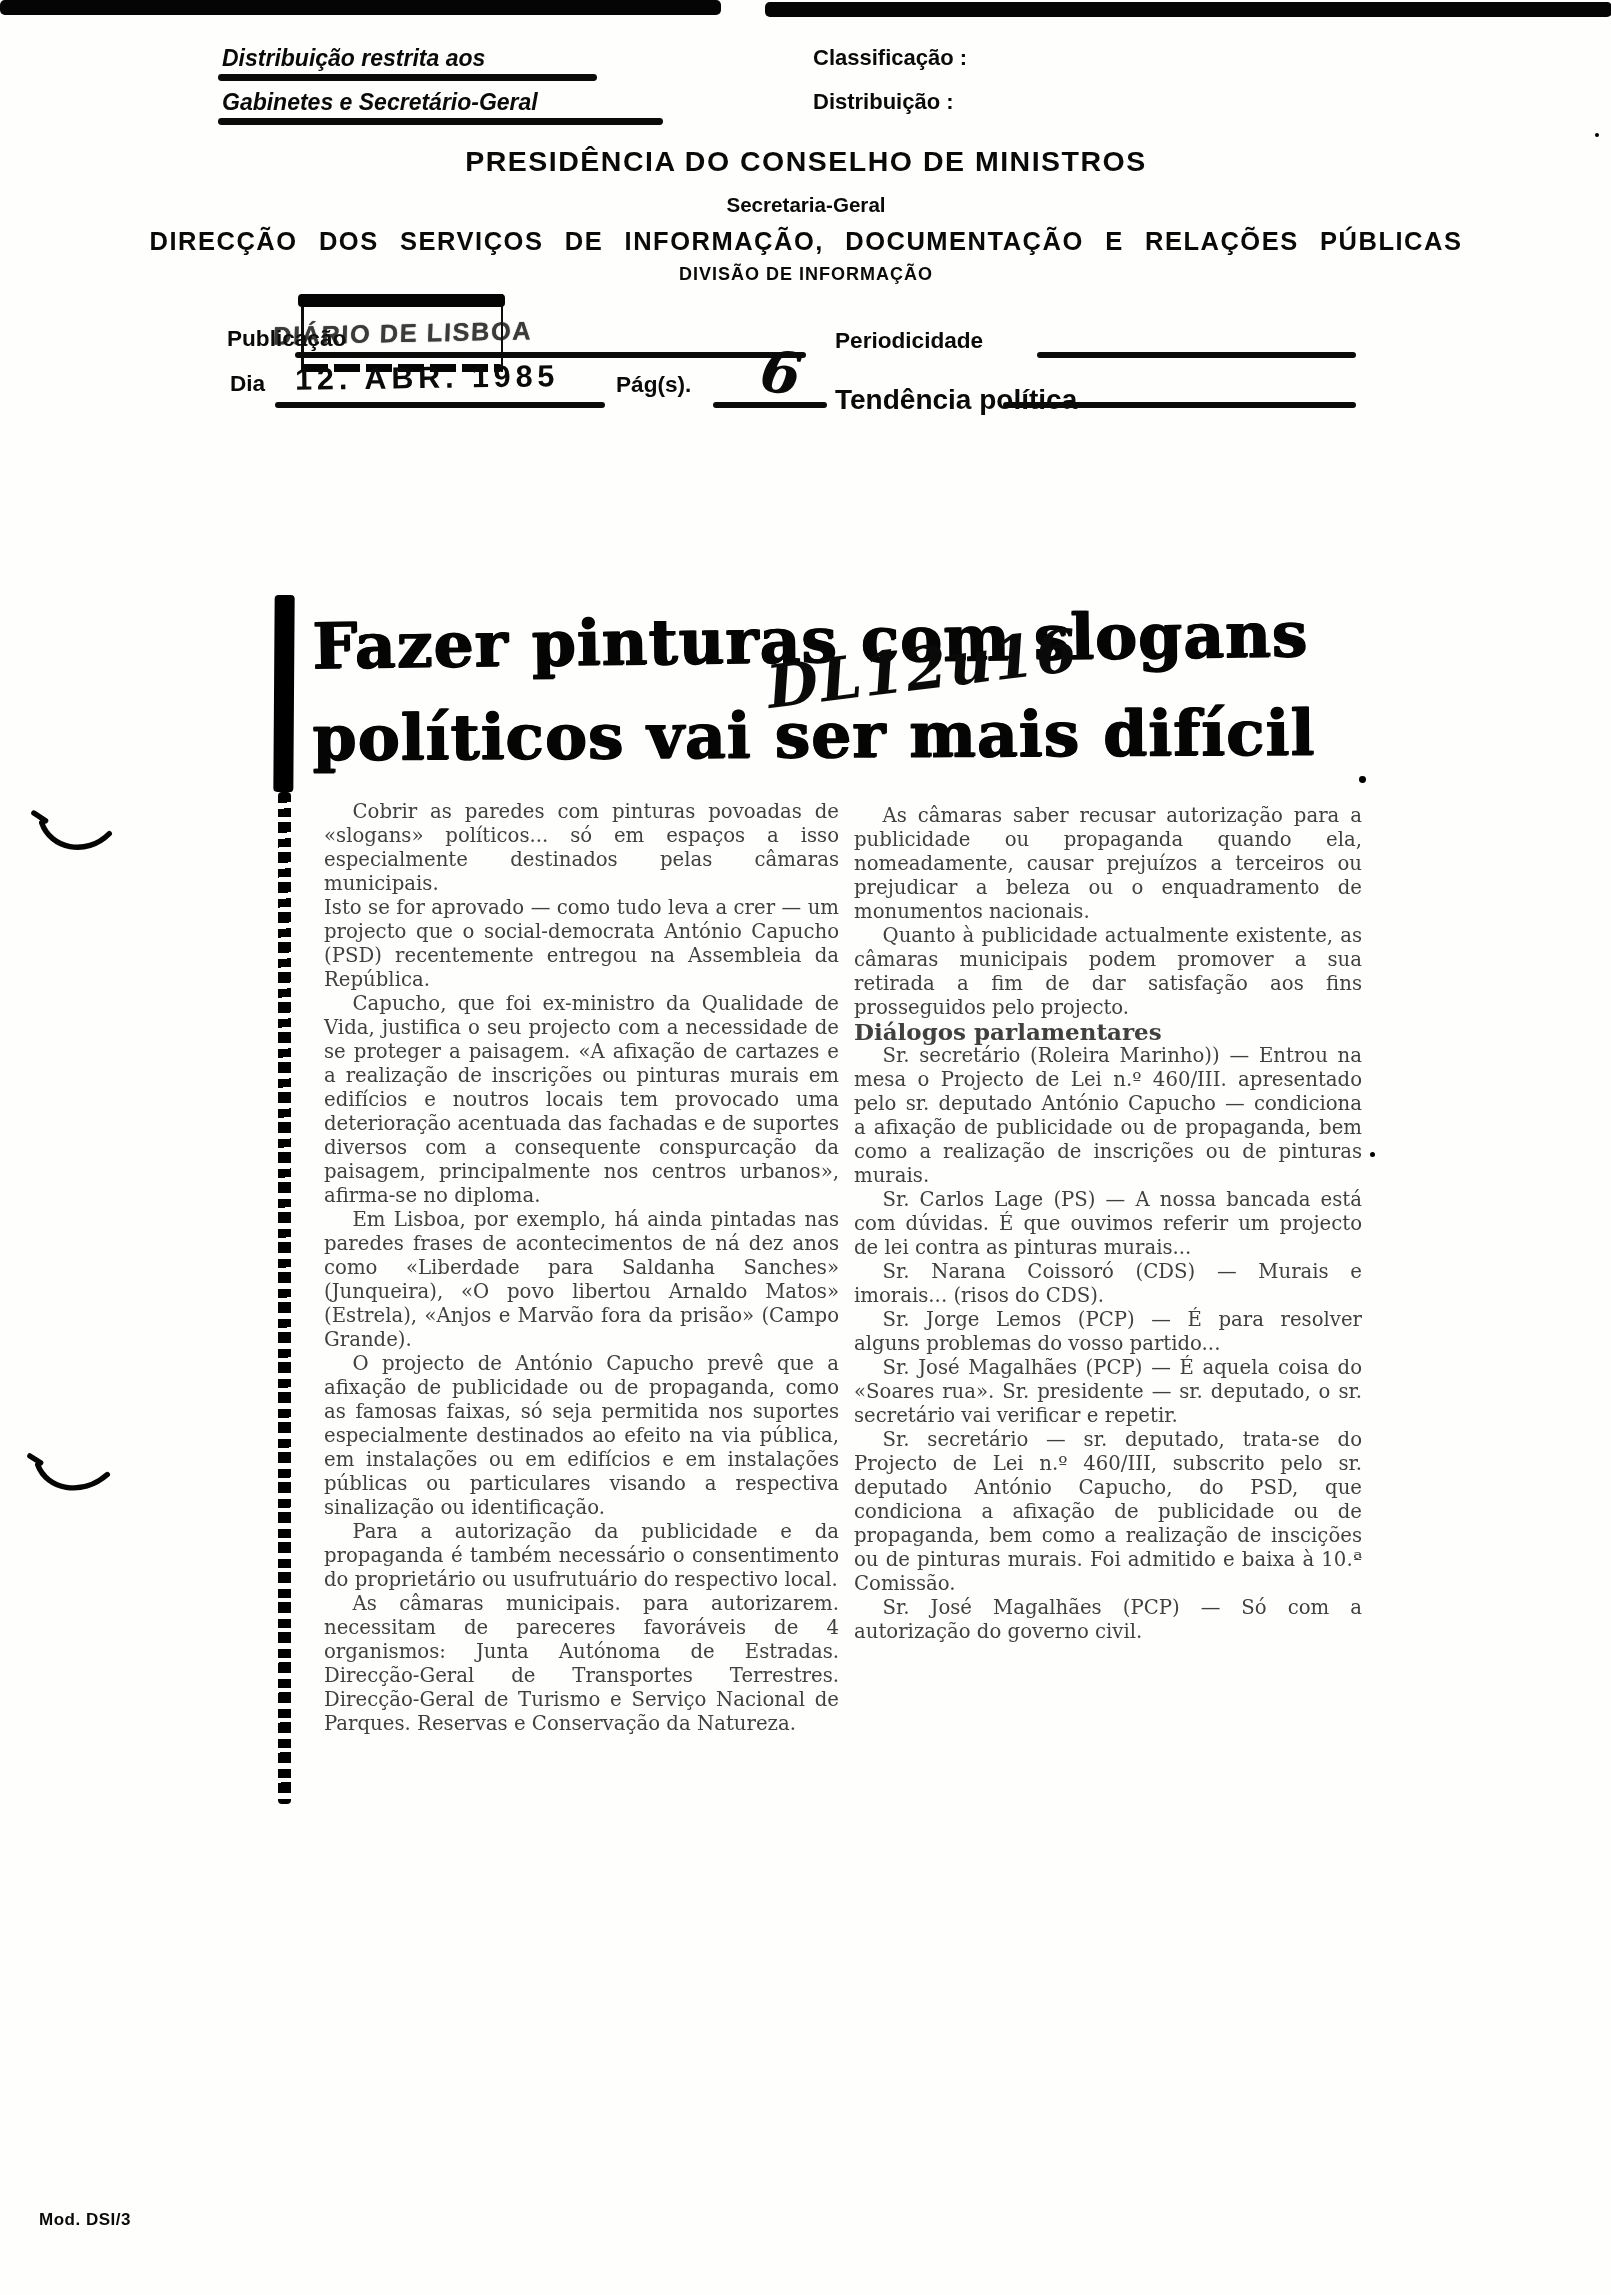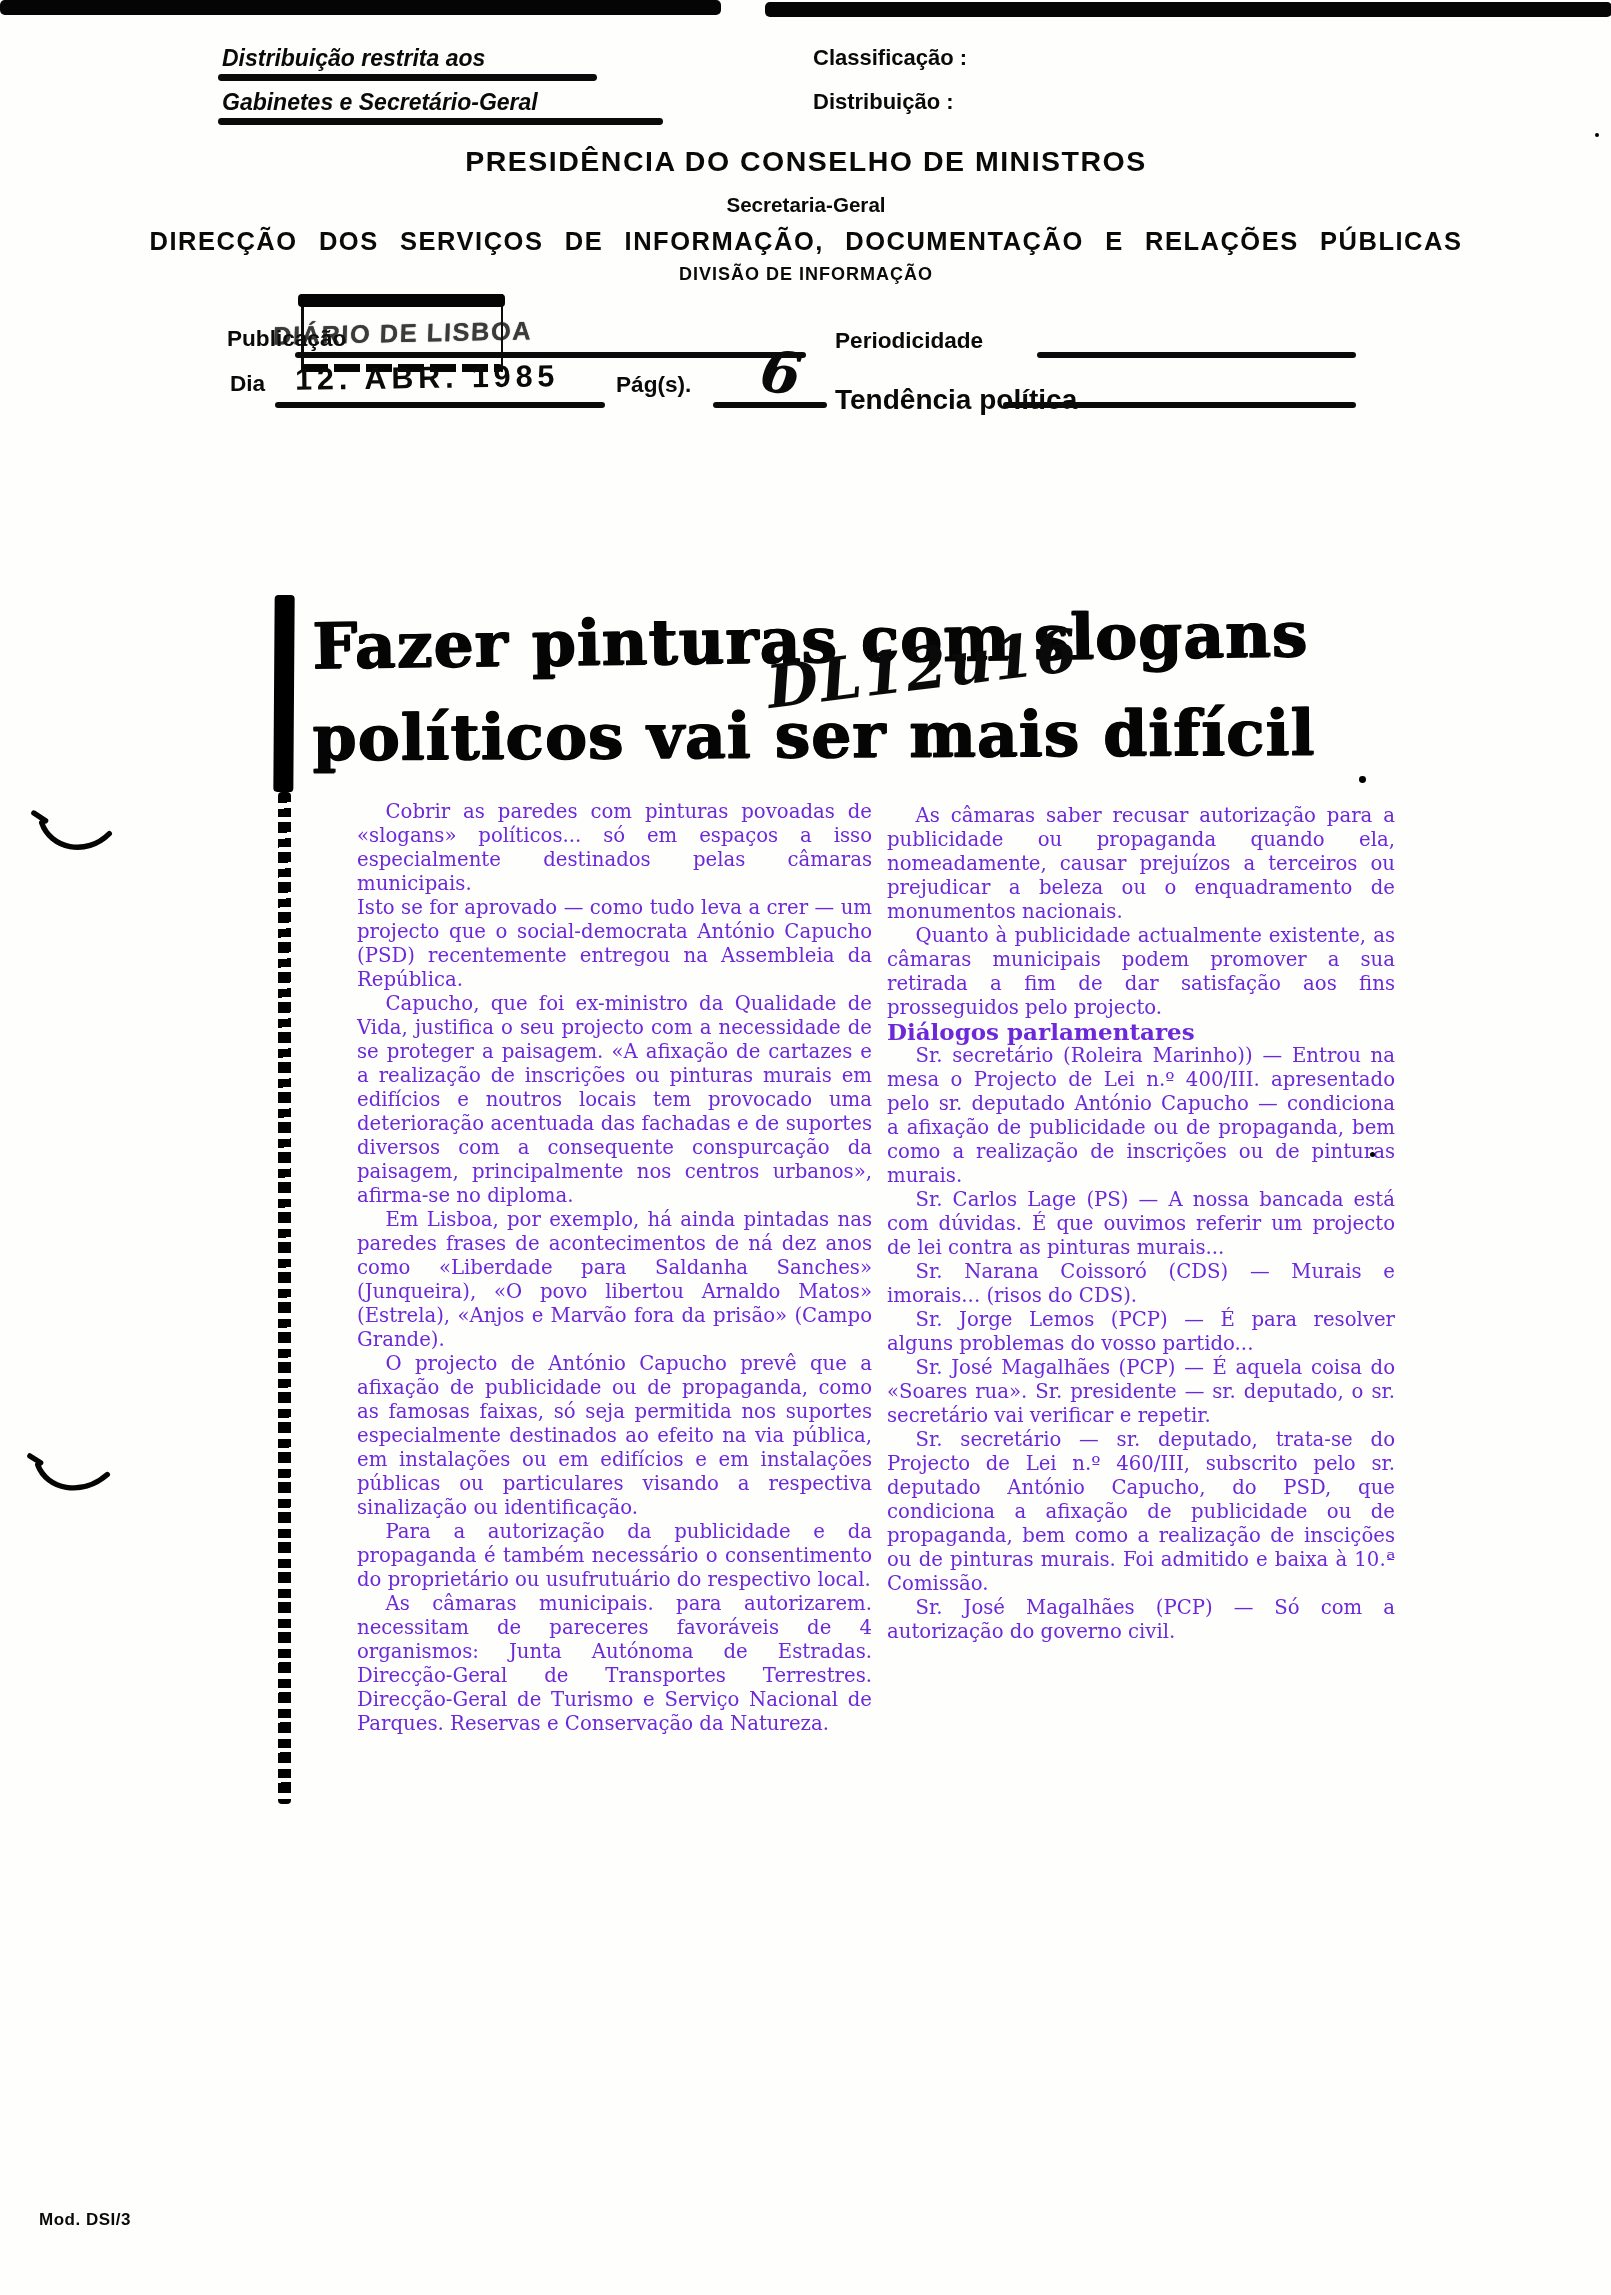--- a/index.html
+++ b/index.html
@@ -35,21 +35,21 @@
   .datestamp{position:absolute;font-weight:bold;font-size:30.5px;letter-spacing:4.9px;transform:rotate(-0.8deg);white-space:nowrap;}
   .handwrite{position:absolute;font-family:"DejaVu Serif",serif;font-style:italic;white-space:nowrap;}
   
   .headline{
     position:absolute;left:312px;font-family:"DejaVu Serif",serif;font-weight:bold;
     font-size:63px;letter-spacing:1px;white-space:nowrap;color:#050505;
     text-shadow:1.5px 0 0 #050505,0 1px 0 #050505;
   }
   .col{
     position:absolute;width:515px;font-family:"DejaVu Serif",serif;font-size:19.7px;
-    line-height:24px;text-align:justify;color:#6d28d9;margin-left:33px;
+    line-height:24px;text-align:justify;color:#404040;
   }
   .col p{margin:0;text-indent:28.5px;}
   .col p.flush{text-indent:0;}
   .subhead{
     font-family:"DejaVu Serif",serif;font-weight:bold;font-size:23px;
     margin:10.8px 0 5.9px 0;text-indent:0 !important;
   }
   .footer{position:absolute;left:39px;top:2210px;font-weight:bold;font-size:17px;letter-spacing:0.5px;}
 </style>
 </head>
@@ -104,21 +104,21 @@
     <p>Em Lisboa, por exemplo, há ainda pintadas nas paredes frases de acontecimentos de ná dez anos como «Liberdade para Saldanha Sanches» (Junqueira), «O povo libertou Arnaldo Matos» (Estrela), «Anjos e Marvão fora da prisão» (Campo Grande).</p>
     <p>O projecto de António Capucho prevê que a afixação de publicidade ou de propaganda, como as famosas faixas, só seja permitida nos suportes especialmente destinados ao efeito na via pública, em instalações ou em edifícios e em instalações públicas ou particulares visando a respectiva sinalização ou identificação.</p>
     <p>Para a autorização da publicidade e da propaganda é também necessário o consentimento do proprietário ou usufrutuário do respectivo local.</p>
     <p>As câmaras municipais. para autorizarem. necessitam de pareceres favoráveis de 4 organismos: Junta Autónoma de Estradas. Direcção-Geral de Transportes Terrestres. Direcção-Geral de Turismo e Serviço Nacional de Parques. Reservas e Conservação da Natureza.</p>
   </div>
 
   <div class="col" style="left:854px;top:804px;width:508px;">
     <p>As câmaras saber recusar autorização para a publicidade ou propaganda quando ela, nomeadamente, causar prejuízos a terceiros ou prejudicar a beleza ou o enquadramento de monumentos nacionais.</p>
     <p>Quanto à publicidade actualmente existente, as câmaras municipais podem promover a sua retirada a fim de dar satisfação aos fins prosseguidos pelo projecto.</p>
     <p class="subhead">Diálogos parlamentares</p>
-    <p>Sr. secretário (Roleira Marinho)) — Entrou na mesa o Projecto de Lei n.º 400/III. apresentado pelo sr. deputado António Capucho — condiciona a afixação de publicidade ou de propaganda, bem como a realização de inscrições ou de pinturas murais.</p>
+    <p>Sr. secretário (Roleira Marinho)) — Entrou na mesa o Projecto de Lei n.º 460/III. apresentado pelo sr. deputado António Capucho — condiciona a afixação de publicidade ou de propaganda, bem como a realização de inscrições ou de pinturas murais.</p>
     <p>Sr. Carlos Lage (PS) — A nossa bancada está com dúvidas. É que ouvimos referir um projecto de lei contra as pinturas murais...</p>
     <p>Sr. Narana Coissoró (CDS) — Murais e imorais... (risos do CDS).</p>
     <p>Sr. Jorge Lemos (PCP) — É para resolver alguns problemas do vosso partido...</p>
     <p>Sr. José Magalhães (PCP) — É aquela coisa do «Soares rua». Sr. presidente — sr. deputado, o sr. secretário vai verificar e repetir.</p>
     <p>Sr. secretário — sr. deputado, trata-se do Projecto de Lei n.º 460/III, subscrito pelo sr. deputado António Capucho, do PSD, que condiciona a afixação de publicidade ou de propaganda, bem como a realização de inscições ou de pinturas murais. Foi admitido e baixa à 10.ª Comissão.</p>
     <p>Sr. José Magalhães (PCP) — Só com a autorização do governo civil.</p>
   </div>
 
   <svg class="swoosh" style="left:27px;top:806px;" width="98" height="64" viewBox="0 0 200 130">
     <path d="M14 14 L38 30 M30 34 C 48 86, 120 104, 168 56" fill="none" stroke="#050505" stroke-width="11" stroke-linecap="round"></path>

